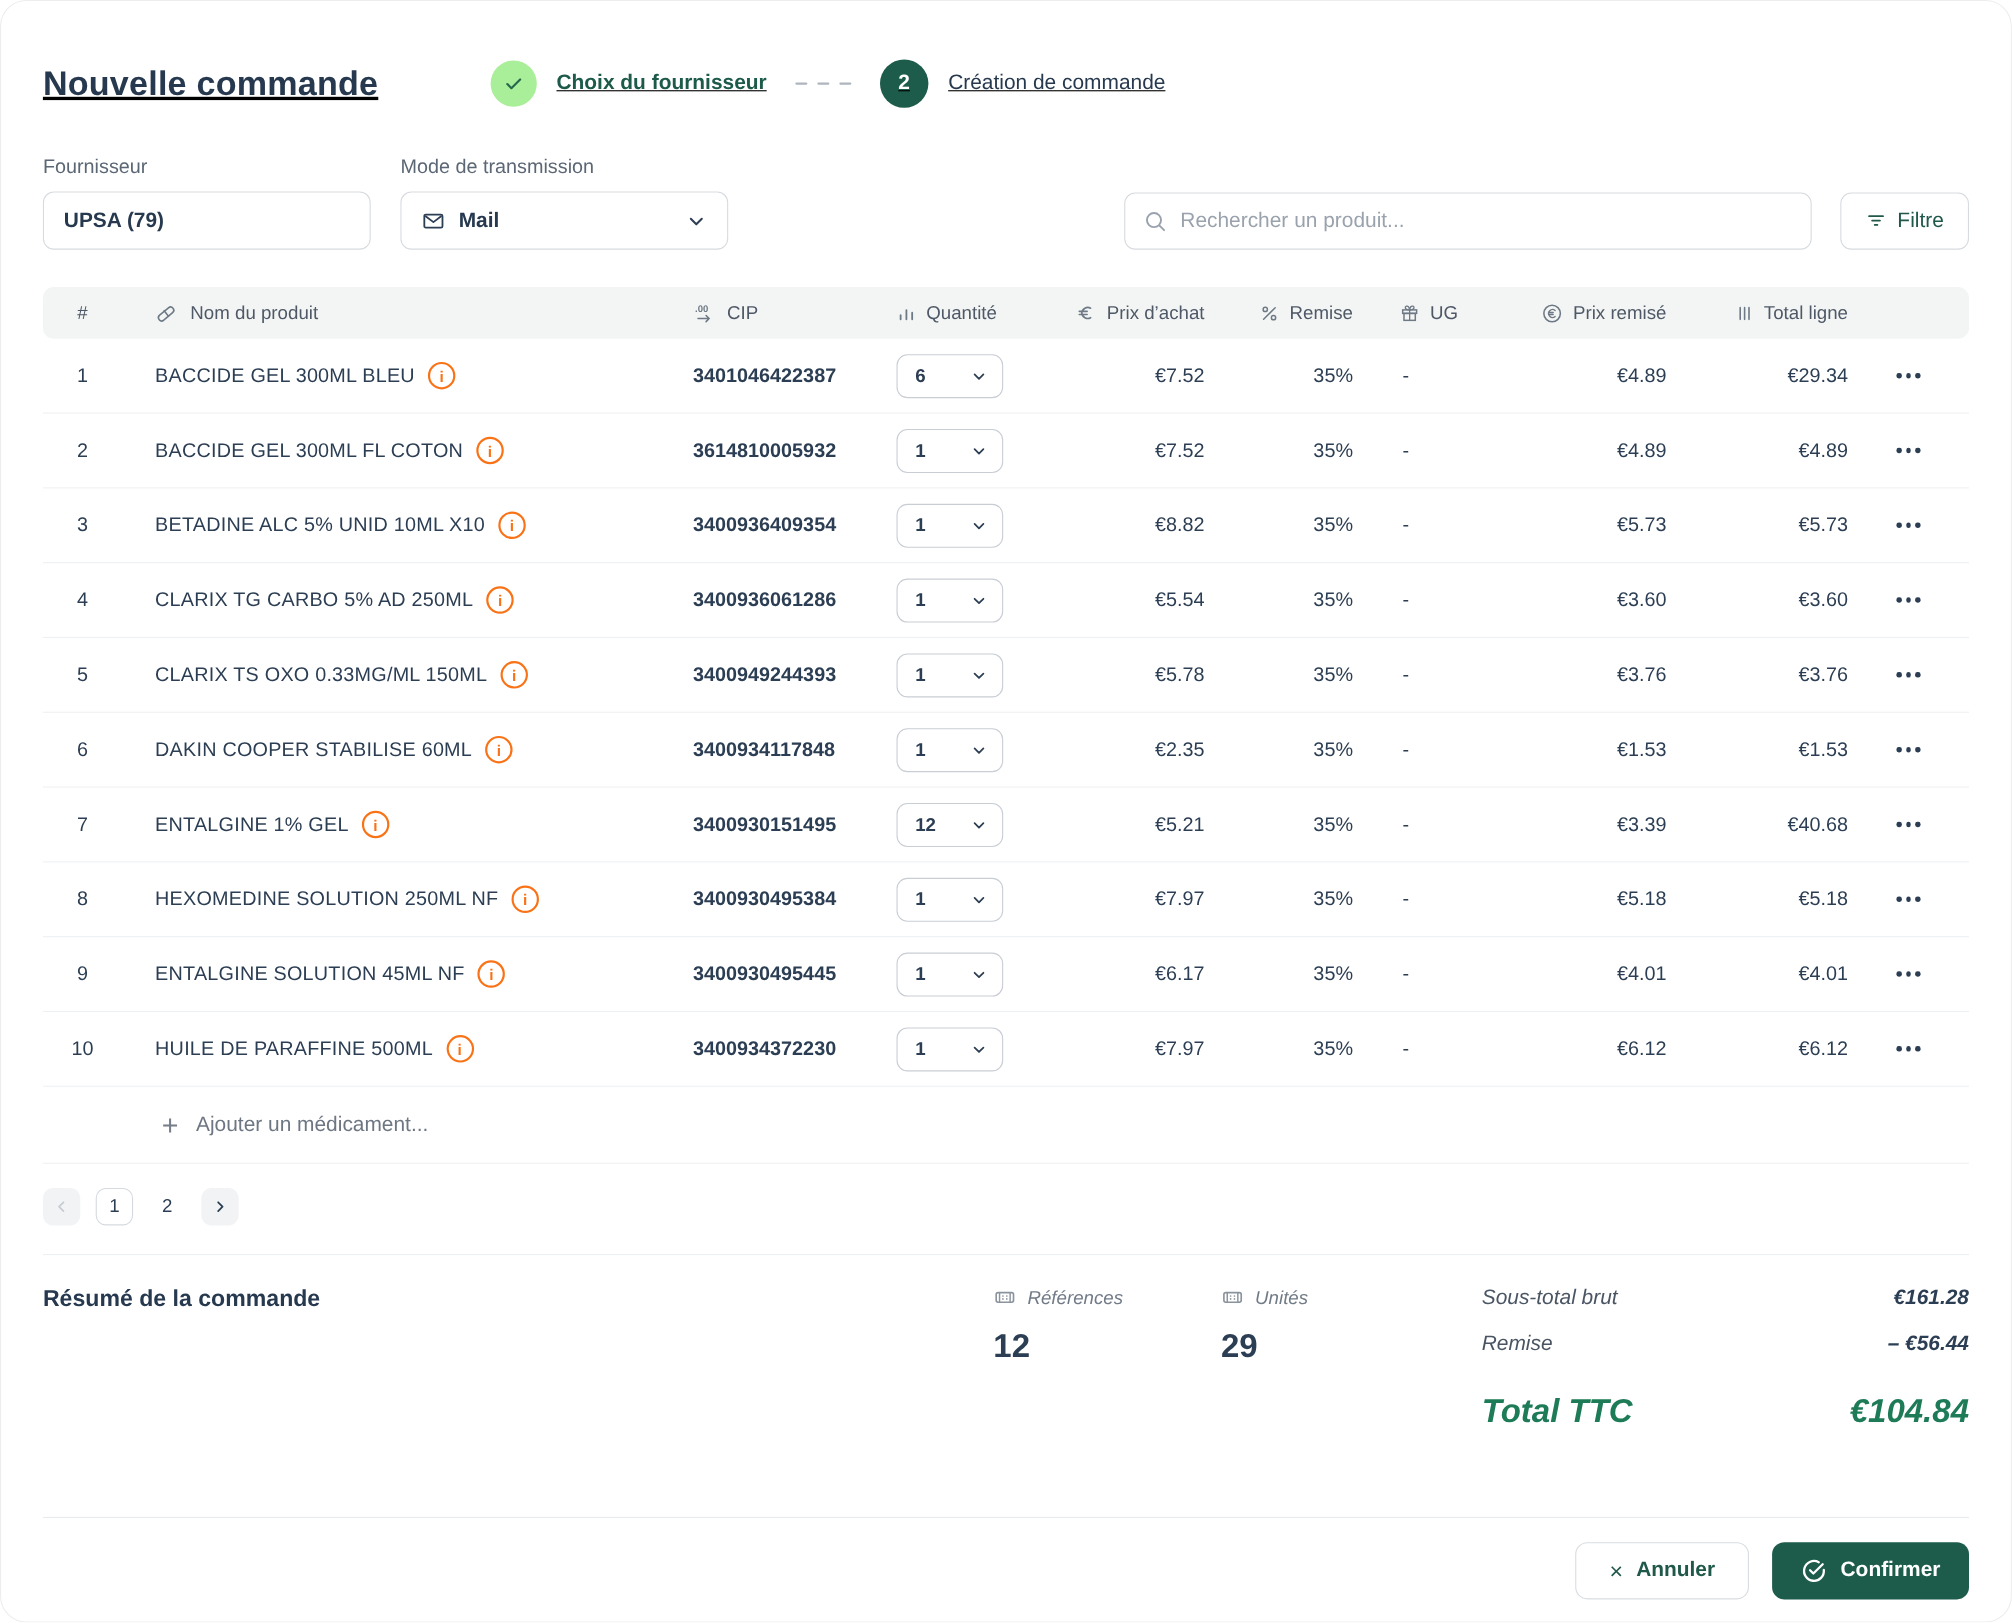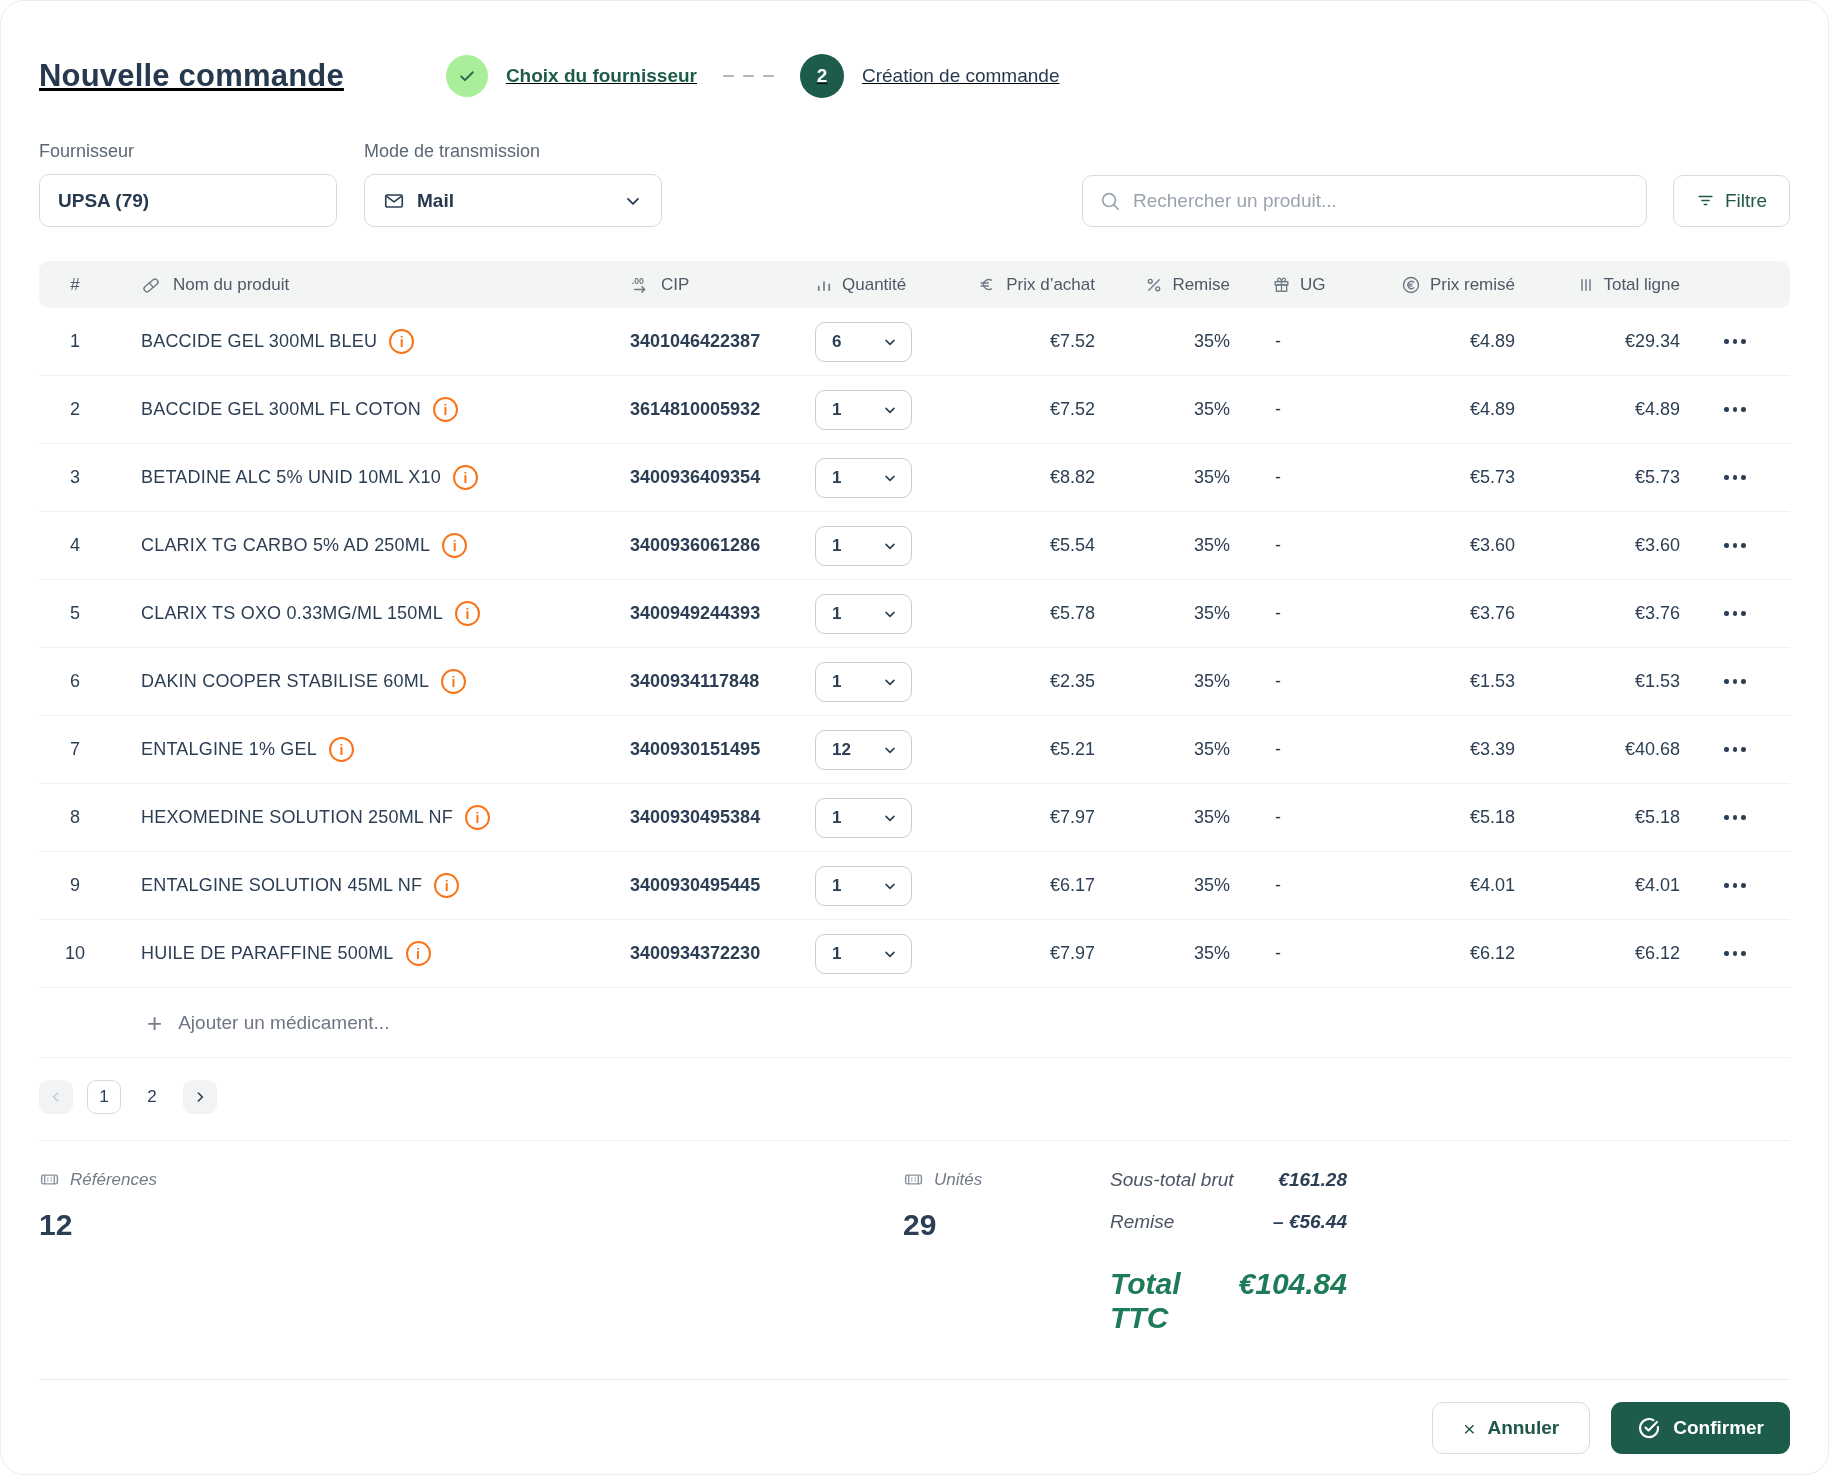--- a/index.html
+++ b/index.html
@@ -27,21 +27,21 @@
   .field-label { font-size:18px; color:#5c6775; font-weight:500; }
   .label-fournisseur { width:298px; }
   .label-transmission { margin-left:27px; }
   .fields-row { display:flex; align-items:center; margin-top:12px; }
   .field-box { height:53px; border:1px solid #d7dbdf; border-radius:10px; background:#fff; display:flex; align-items:center; padding:0 18px; }
   .fournisseur-box { width:298px; }
   .fournisseur-box span { font-size:19px; font-weight:600; color:#27394f; }
   .transmission-box { width:298px; margin-left:27px; justify-content:flex-start; cursor:pointer; }
   .transmission-box .val { font-size:19px; font-weight:600; color:#27394f; margin-left:12px; }
   .transmission-box .chev { margin-left:auto; display:flex; }
-  .search-box { margin-left:auto; width:565px; height:52px; border:1px solid #d7dbdf; border-radius:10px; display:flex; align-items:center; padding:0 16px;justify-content:center; }
+  .search-box { margin-left:auto; width:625px; height:52px; border:1px solid #d7dbdf; border-radius:10px; display:flex; align-items:center; padding:0 16px;justify-content:center; }
   .search-box input { border:none; outline:none; flex:1; font-size:19px; color:#27394f; margin-left:12px; font-family:inherit; }
   .search-box input::placeholder { color:#9aa3ad; }
   .filter-btn { margin-left:26px; width:117px; height:52px; border:1px solid #d7dbdf; border-radius:10px; background:#fff; display:flex; align-items:center; justify-content:center; gap:10px; cursor:pointer; }
   .filter-btn span { font-size:19px; font-weight:500; color:#20584a; }
 
   
   .grid { display:grid; grid-template-columns:72px 1fr 185px 130px 150px 135px 95px 190px 165px 110px; align-items:center; }
   .t-head { margin-top:34px; height:47px; background:#f3f5f4; border-radius:10px; color:#4e5866; font-size:17px; font-weight:500; }
   .hc { display:flex; align-items:center; gap:9px; white-space:nowrap; }
   .hc.center { justify-content:center; }
@@ -568,20 +568,21 @@
     <button class="pg-num current">1</button>
     <button class="pg-num">2</button>
     <button class="pg-btn">
       <svg width="16" height="16" viewBox="0 0 24 24" fill="none">
           <path d="M9.5 6l6 6-6 6" stroke="#2c3e53" stroke-width="2.4" stroke-linecap="round" stroke-linejoin="round"></path>
         </svg>
     </button>
   </div>
 
   <div class="summary">
+    <div class="summary-title">Résumé de la commande</div>
     <div class="metric">
       <div class="m-head">
         <span class="hicon">
           <svg width="21" height="21" viewBox="0 0 24 24" fill="none">
               <rect x="3" y="7" width="18" height="10" rx="2" stroke="#8a939e" stroke-width="1.7"></rect>
               <path d="M6.5 7v10M17.5 7v10" stroke="#8a939e" stroke-width="1.5"></path>
               <circle cx="10" cy="10.5" r=".9" fill="#8a939e"></circle>
               <circle cx="14" cy="10.5" r=".9" fill="#8a939e"></circle>
               <circle cx="10" cy="13.5" r=".9" fill="#8a939e"></circle>
               <circle cx="14" cy="13.5" r=".9" fill="#8a939e"></circle>

